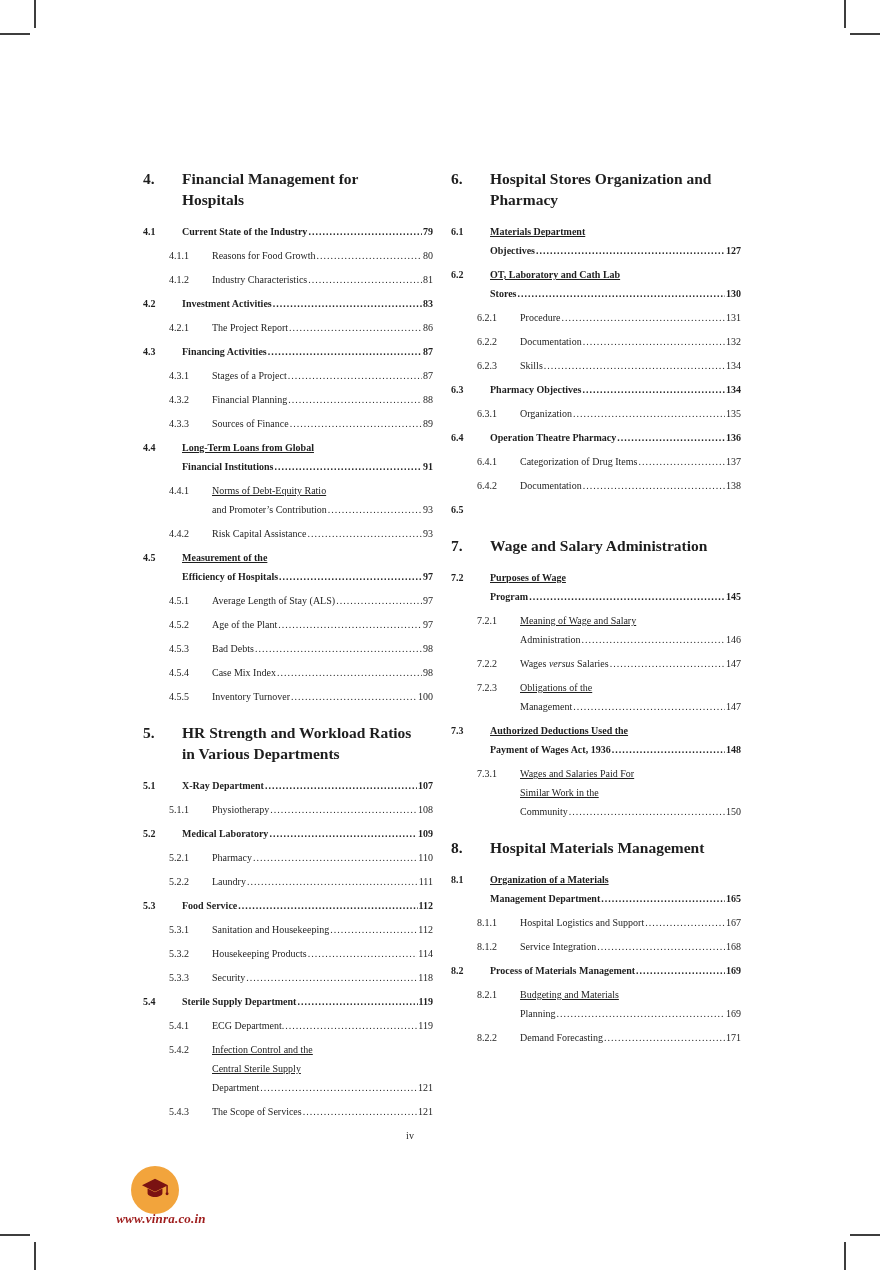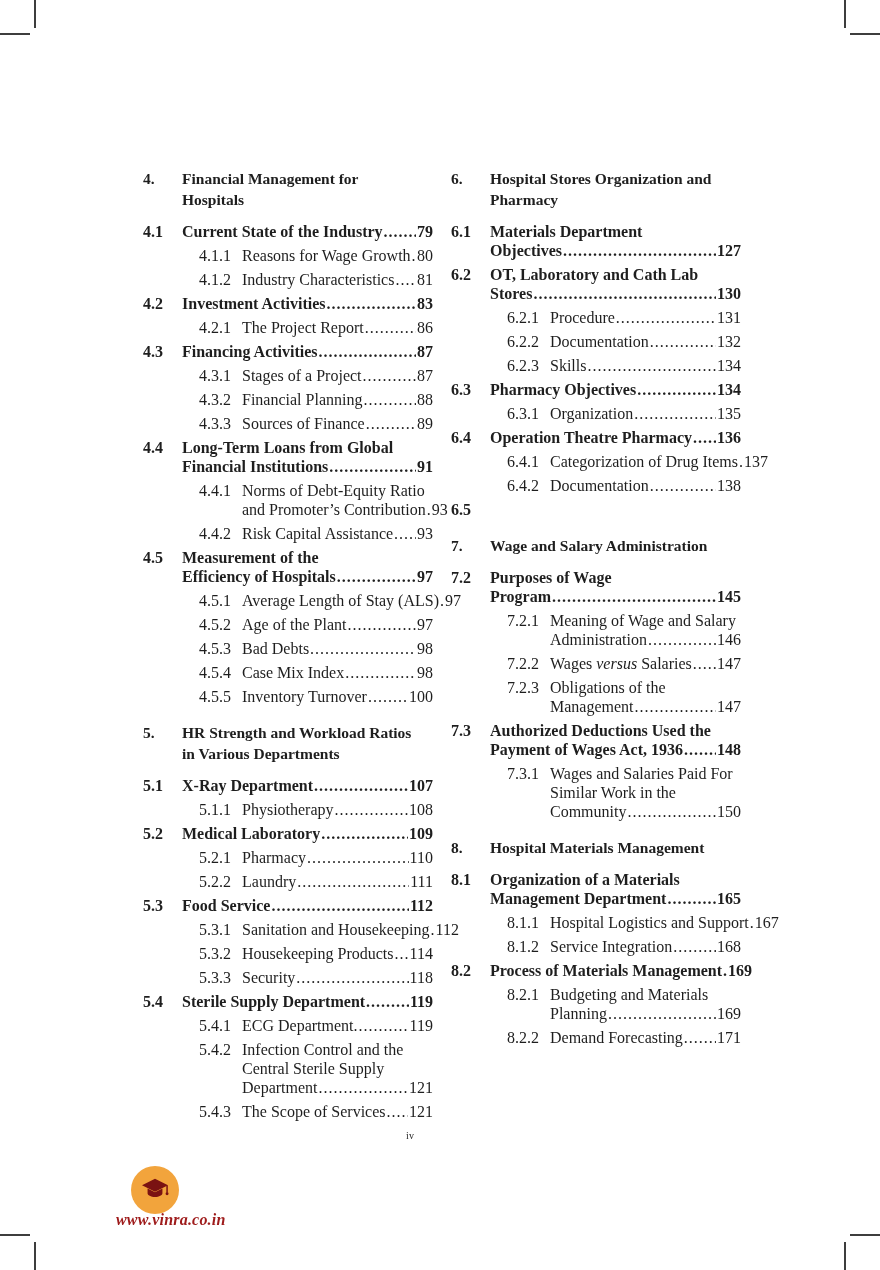--- a/index.html
+++ b/index.html
@@ -40,27 +40,27 @@
   .sec-head {
     display: flex;
     font-weight: bold;
     font-size: 15.5px;
     line-height: 21px;
     margin-bottom: 12px;
   }
   .sec-head .num { width: 39px; flex: 0 0 39px; }
   .sec-head .ttl span { display: block; }
 
-  .entry { display: flex; font-size: 16px; line-height: 19px; margin-bottom: 5px; }
+  .entry { display: flex; font-size: 10px; line-height: 19px; margin-bottom: 5px; }
   .entry .num { flex: 0 0 39px; width: 39px; }
   .entry.lvl1 { font-weight: bold; }
-  .entry.lvl2 { font-weight: normal; margin-left: 56px; }
+  .entry.lvl2 { font-weight: normal; margin-left: 26px; }
   .entry.lvl2 .num { flex: 0 0 43px; width: 43px; }
   .entry .body { flex: 1 1 auto; min-width: 0; }
-  .preline { display: block; }
+  .preline { display: block; text-decoration: underline; }
   .lastline { display: flex; align-items: center; }
   .lastline .txt { white-space: nowrap; flex: 0 1 auto; }
   .leader {
     flex: 1 1 0; min-width: 4px;
     overflow: hidden; white-space: nowrap;
     margin: 0 1px;
   }
   .leader::after {
     content: "....................................................................................";
     letter-spacing: 1px;
@@ -83,21 +83,21 @@
     border-radius: 50%;
     display: flex; align-items: center; justify-content: center;
     flex-direction: column;
   }
   .logo-circle svg { width: 30px; height: 26px; }
   .logo-url {
     position: absolute;
     left: 116px; top: 1211px;
     width: 90px;
     text-align: center;
-    font-size: 16px;
+    font-size: 13px;
     font-style: italic;
     font-weight: bold;
     letter-spacing: 0.2px;
   }
 </style>
 </head>
 <body>
 
 <div class="page">
 
@@ -127,21 +127,21 @@
                 <span class="txt">Current State of the Industry</span>
                 <span class="leader"></span>
                 <span class="pg">79</span>
               </span>
             </span>
           </div>
           <div class="entry lvl2">
             <span class="num">4.1.1</span>
             <span class="body">
               <span class="lastline">
-                <span class="txt">Reasons for Wage Growth</span>
+                <span class="txt">Reasons for Food Growth</span>
                 <span class="leader"></span>
                 <span class="pg">80</span>
               </span>
             </span>
           </div>
           <div class="entry lvl2">
             <span class="num">4.1.2</span>
             <span class="body">
               <span class="lastline">
                 <span class="txt">Industry Characteristics</span>

